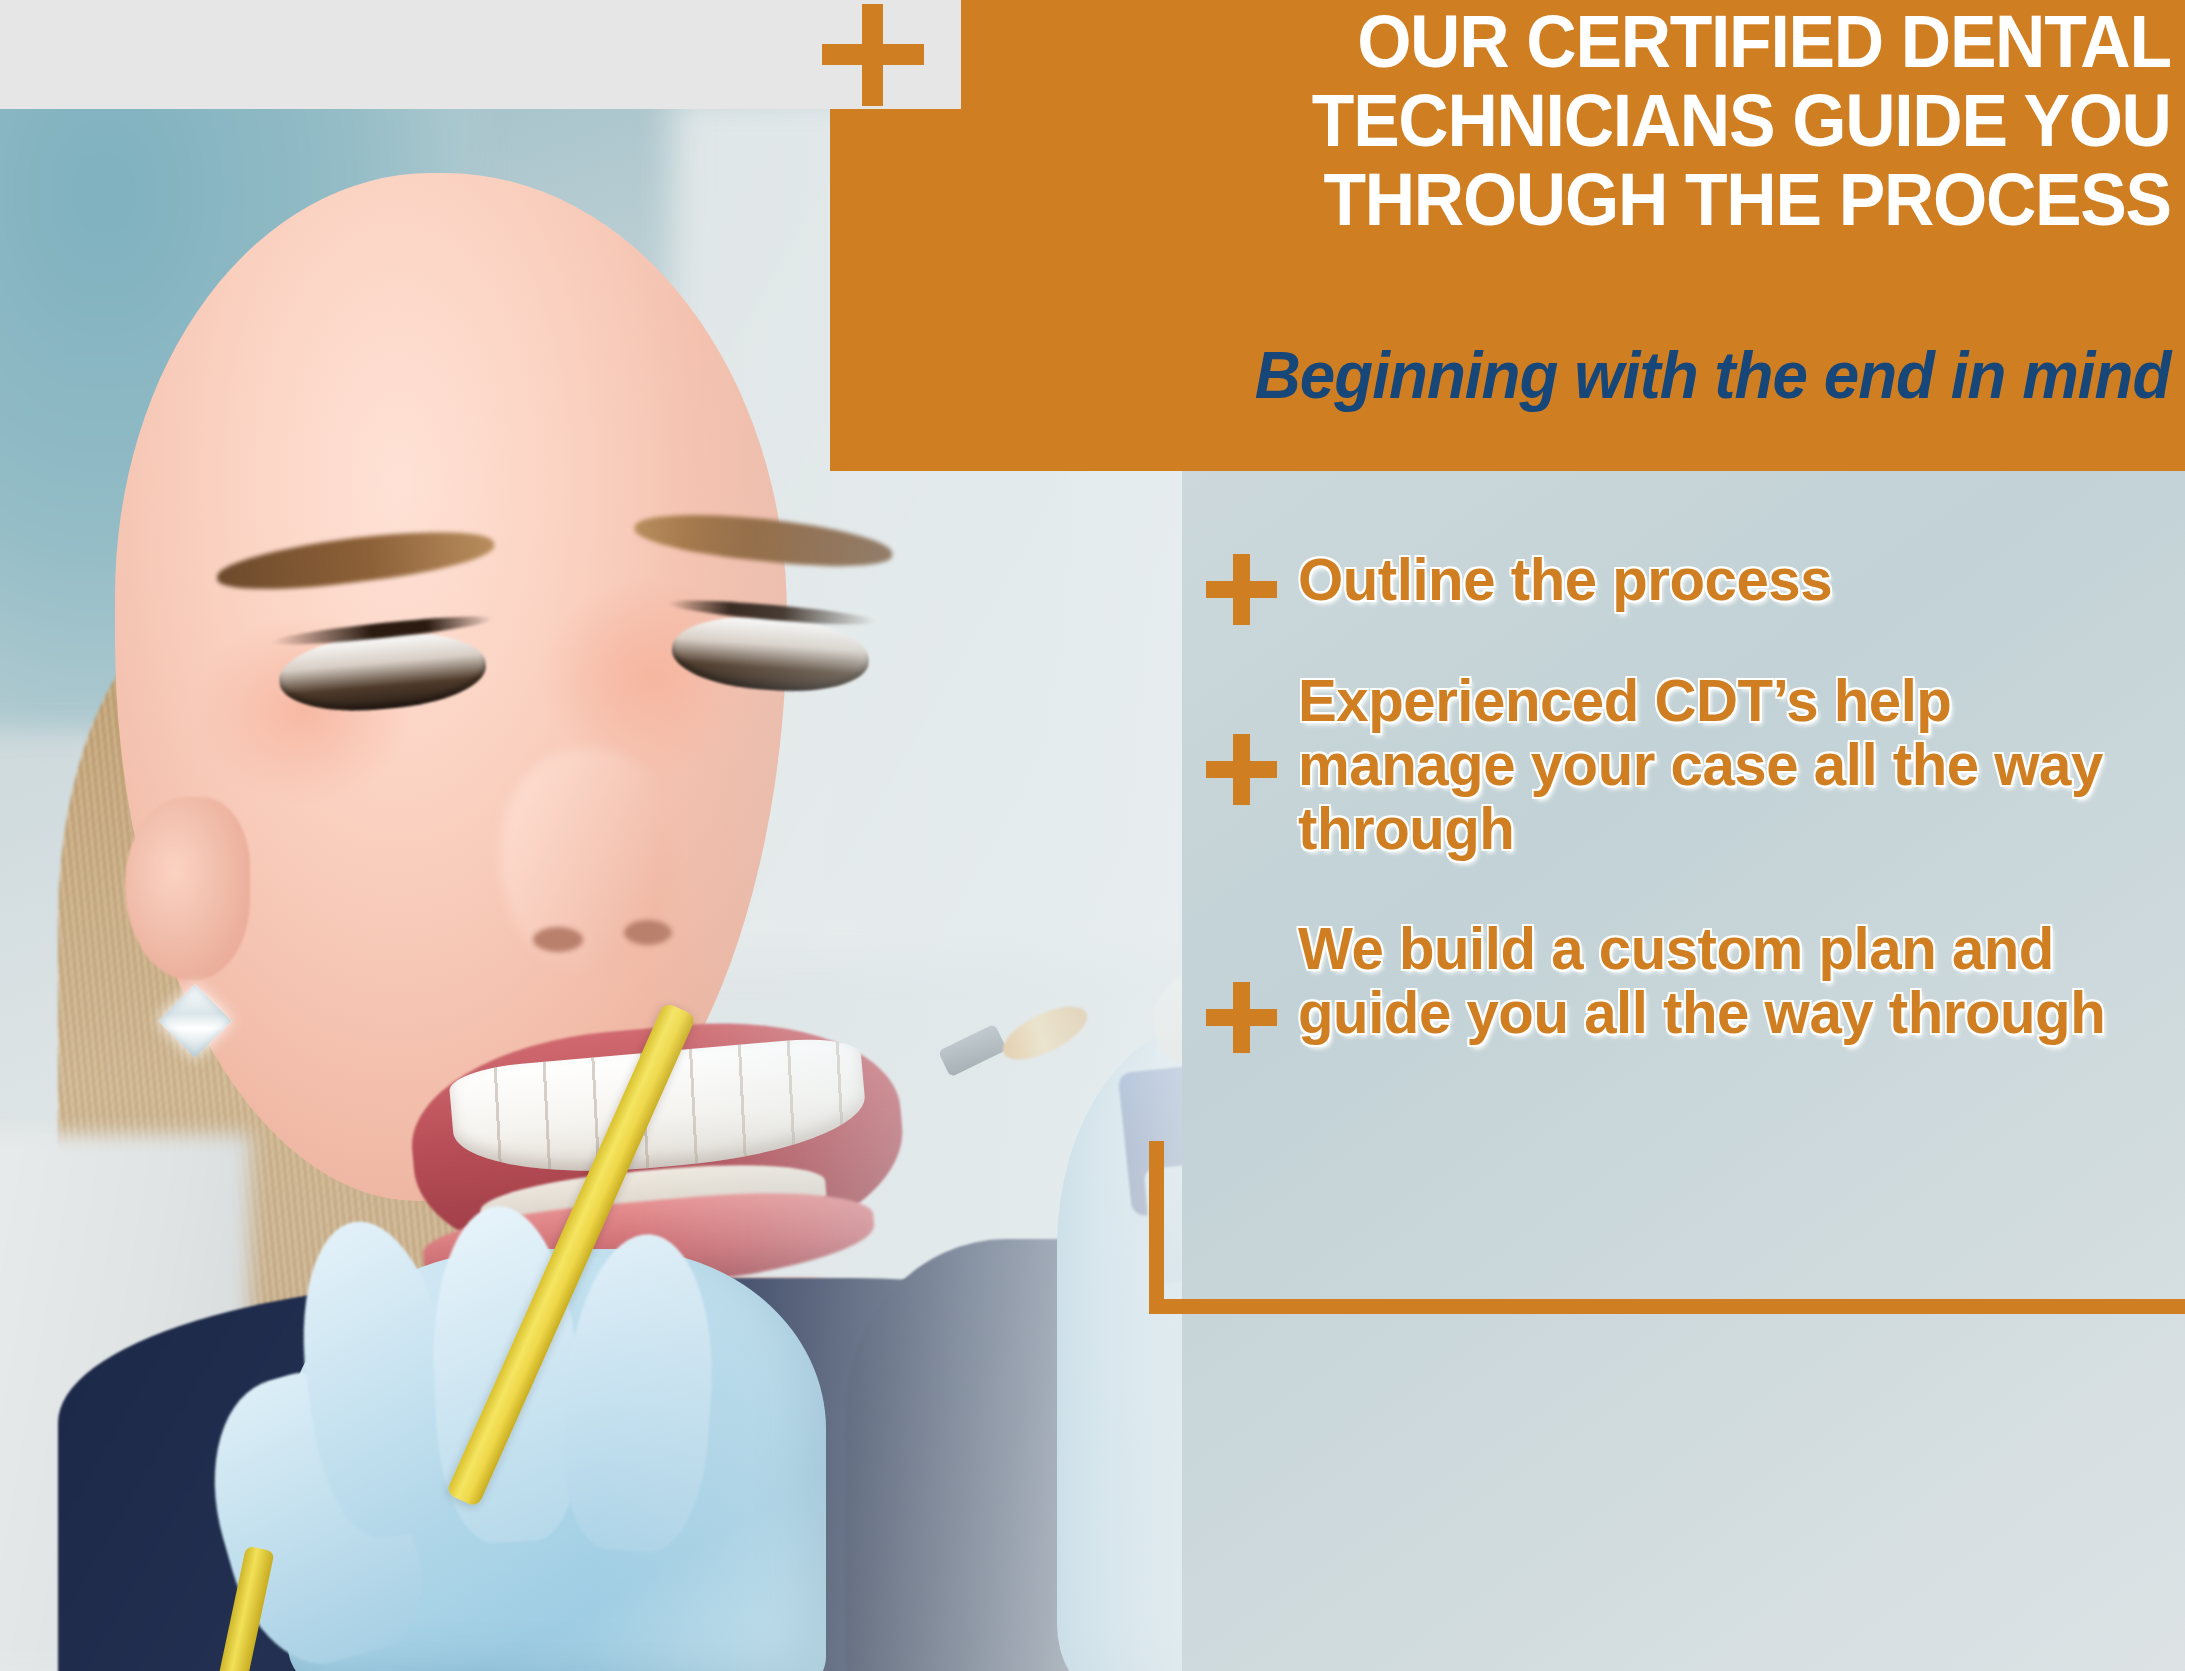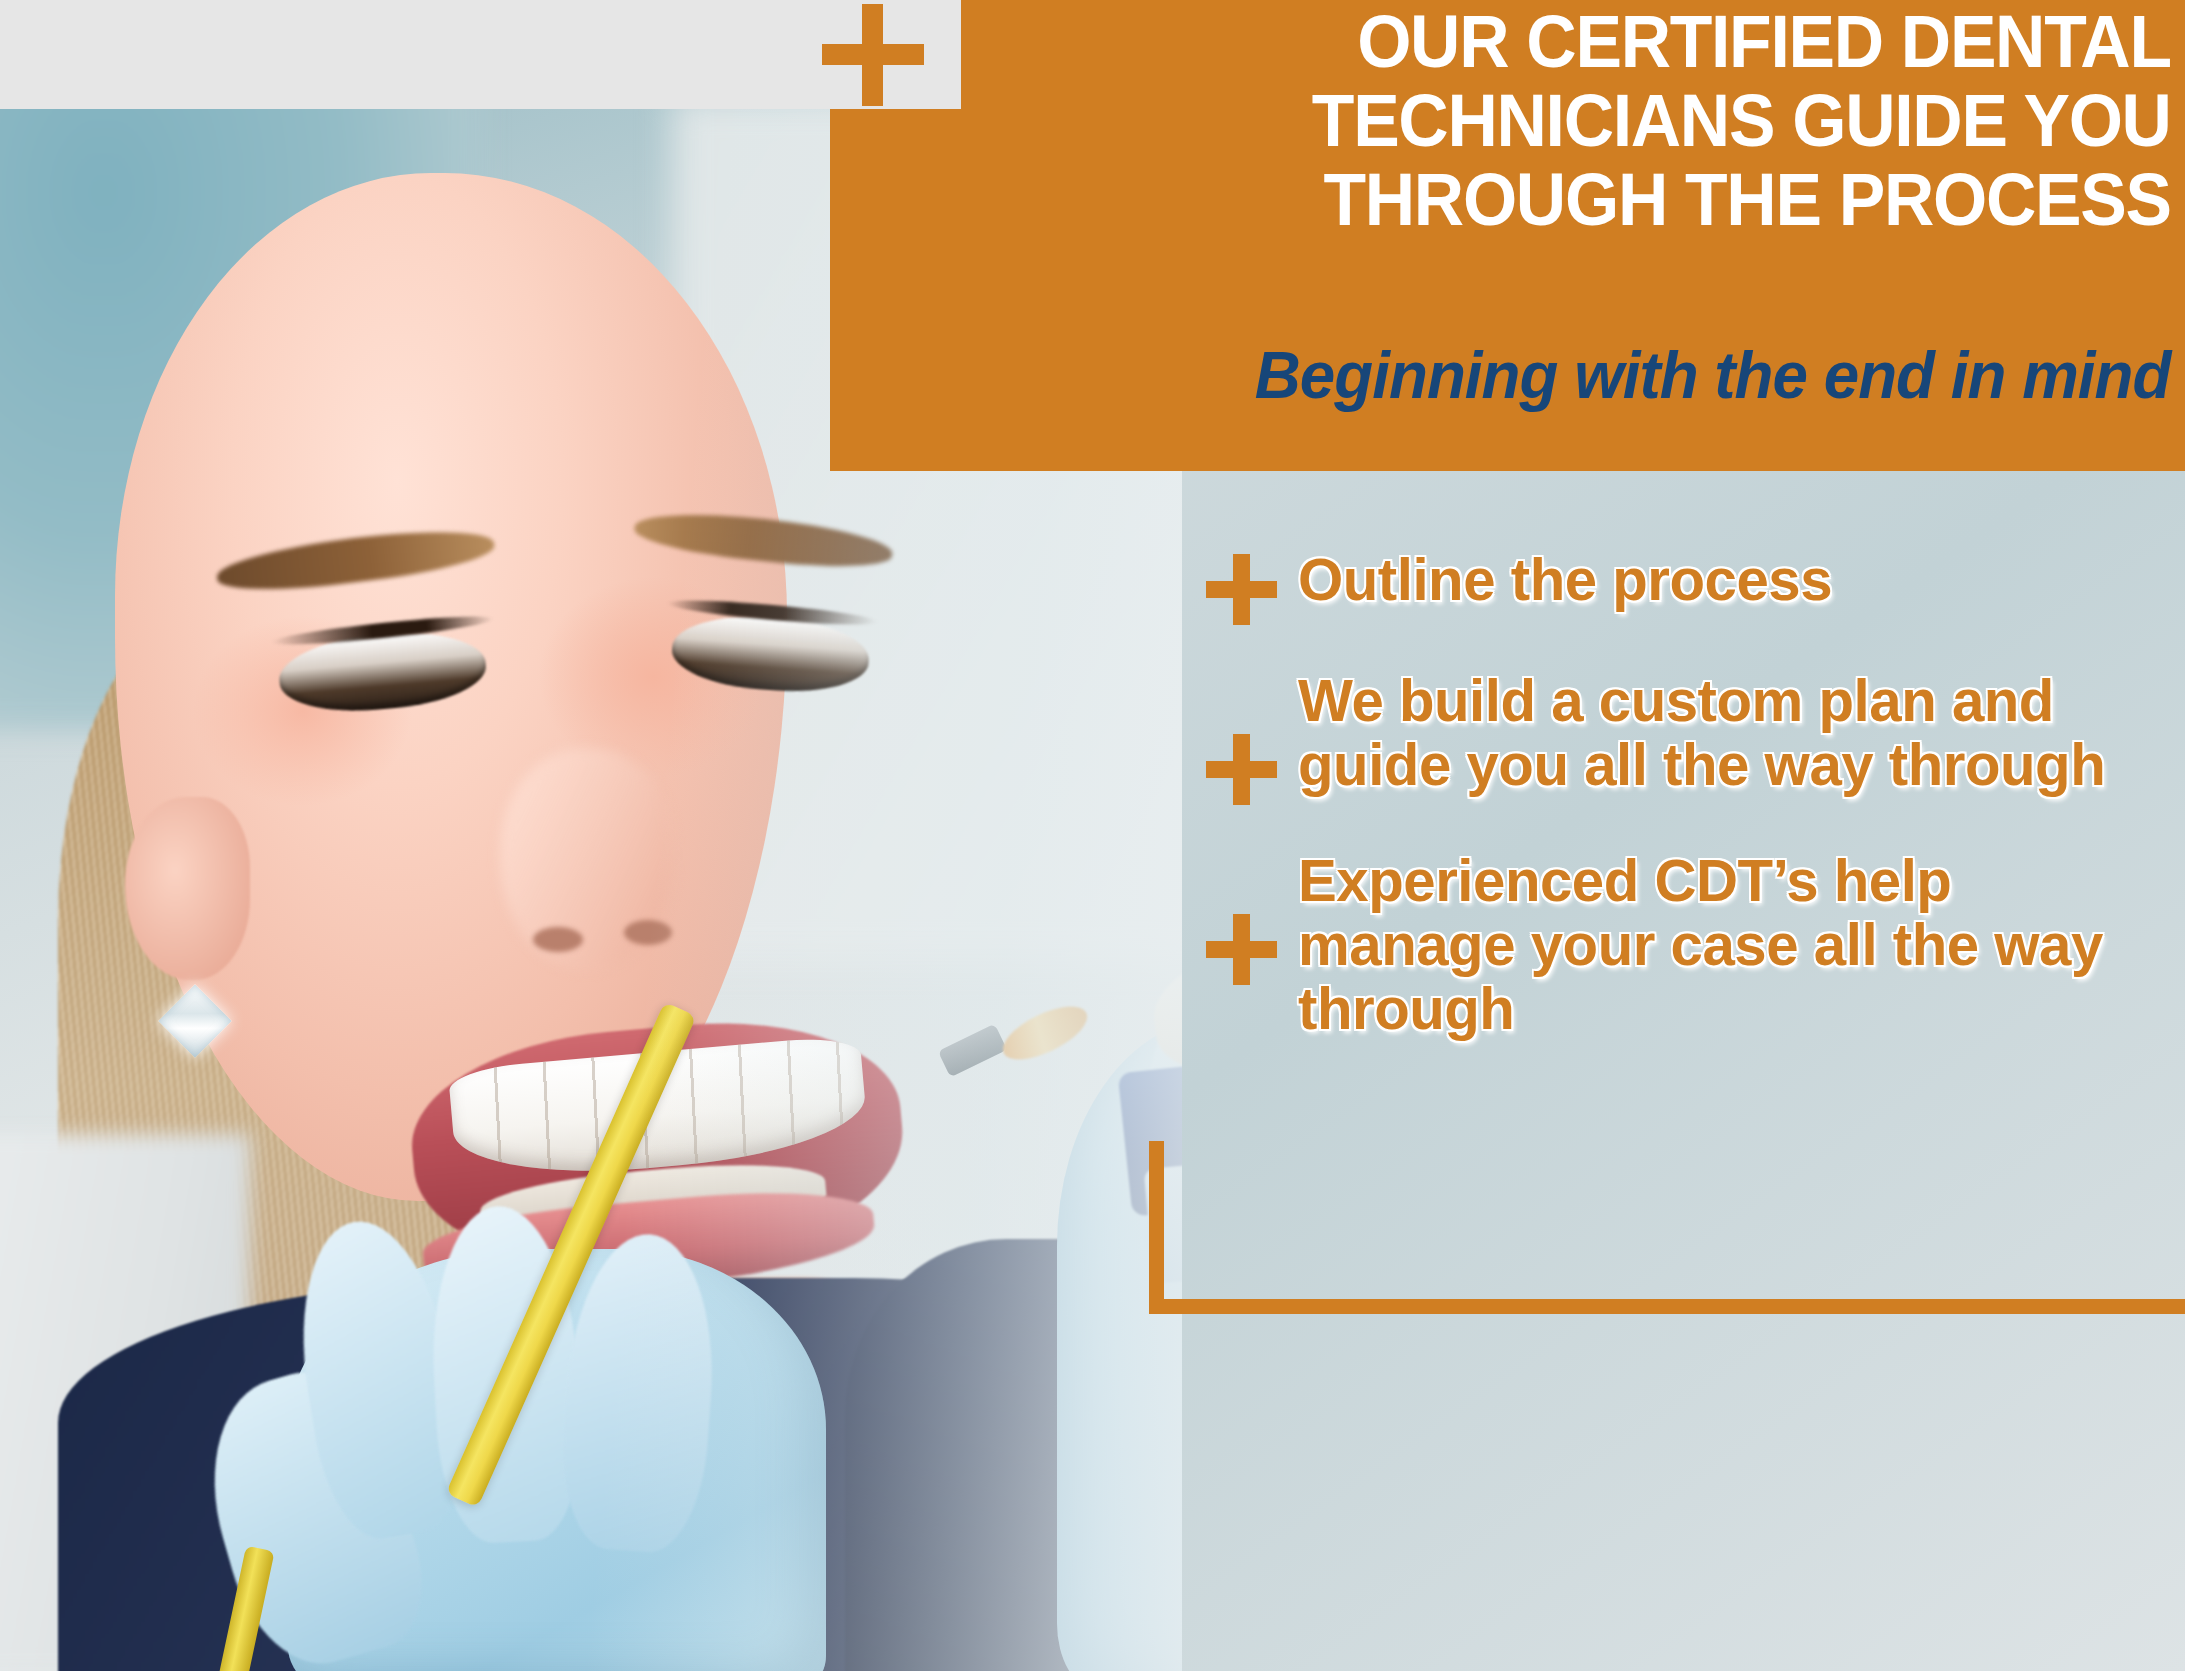--- a/index.html
+++ b/index.html
@@ -326,30 +326,30 @@
   <div id="bracket-h"></div>
 
   <div id="bullets">
     <div class="bullet b1">
       <span class="plus">
         <span class="v"></span>
         <span class="h"></span>
       </span>
       <span class="txt">Outline the process</span>
     </div>
+    <div class="bullet b2">
+      <span class="plus">
+        <span class="v"></span>
+        <span class="h"></span>
+      </span>
+      <span class="txt">Experienced CDT’s help manage your case all the way through</span>
+    </div>
     <div class="bullet b3">
       <span class="plus">
         <span class="v"></span>
         <span class="h"></span>
       </span>
       <span class="txt">We build a custom plan and guide you all the way through</span>
     </div>
-    <div class="bullet b2">
-      <span class="plus">
-        <span class="v"></span>
-        <span class="h"></span>
-      </span>
-      <span class="txt">Experienced CDT’s help manage your case all the way through</span>
-    </div>
   </div>
 
 </div>
 
 
 </body></html>

